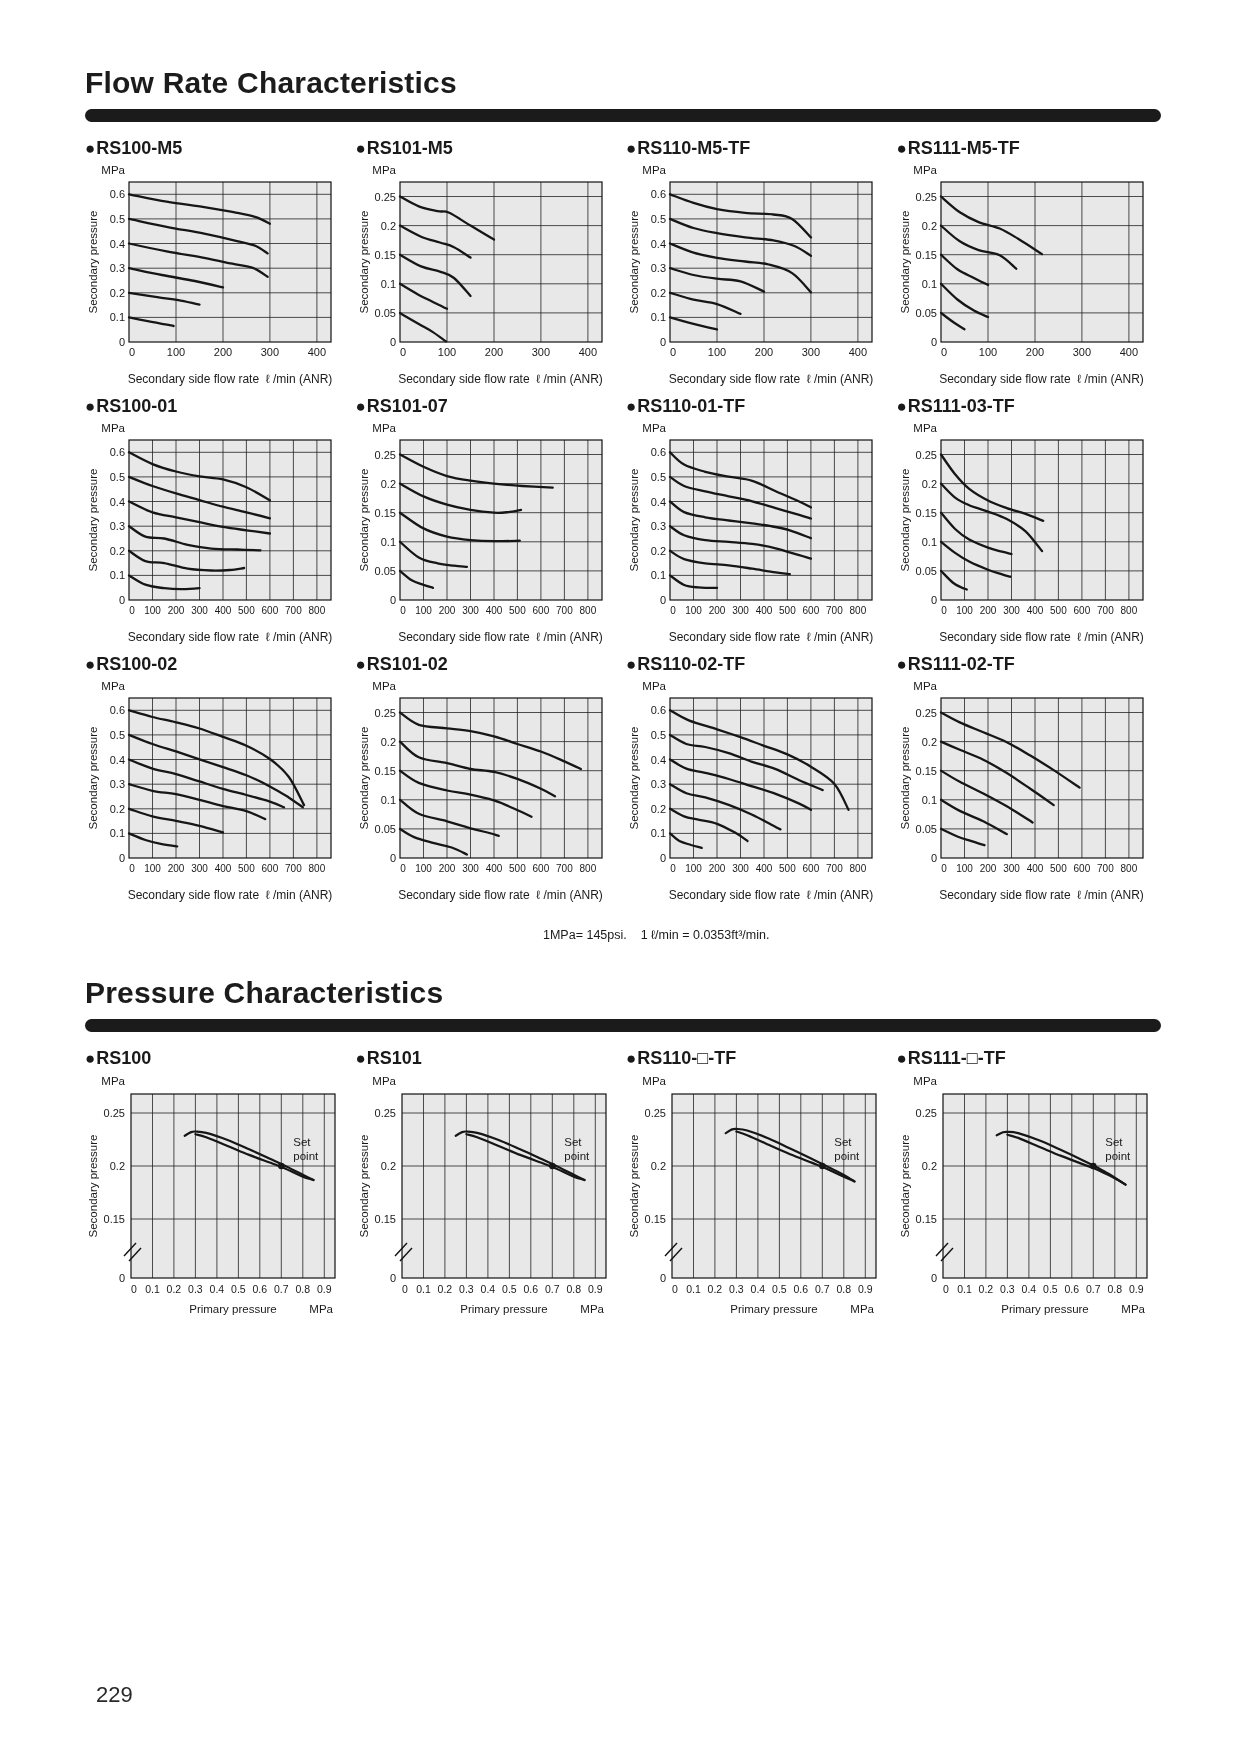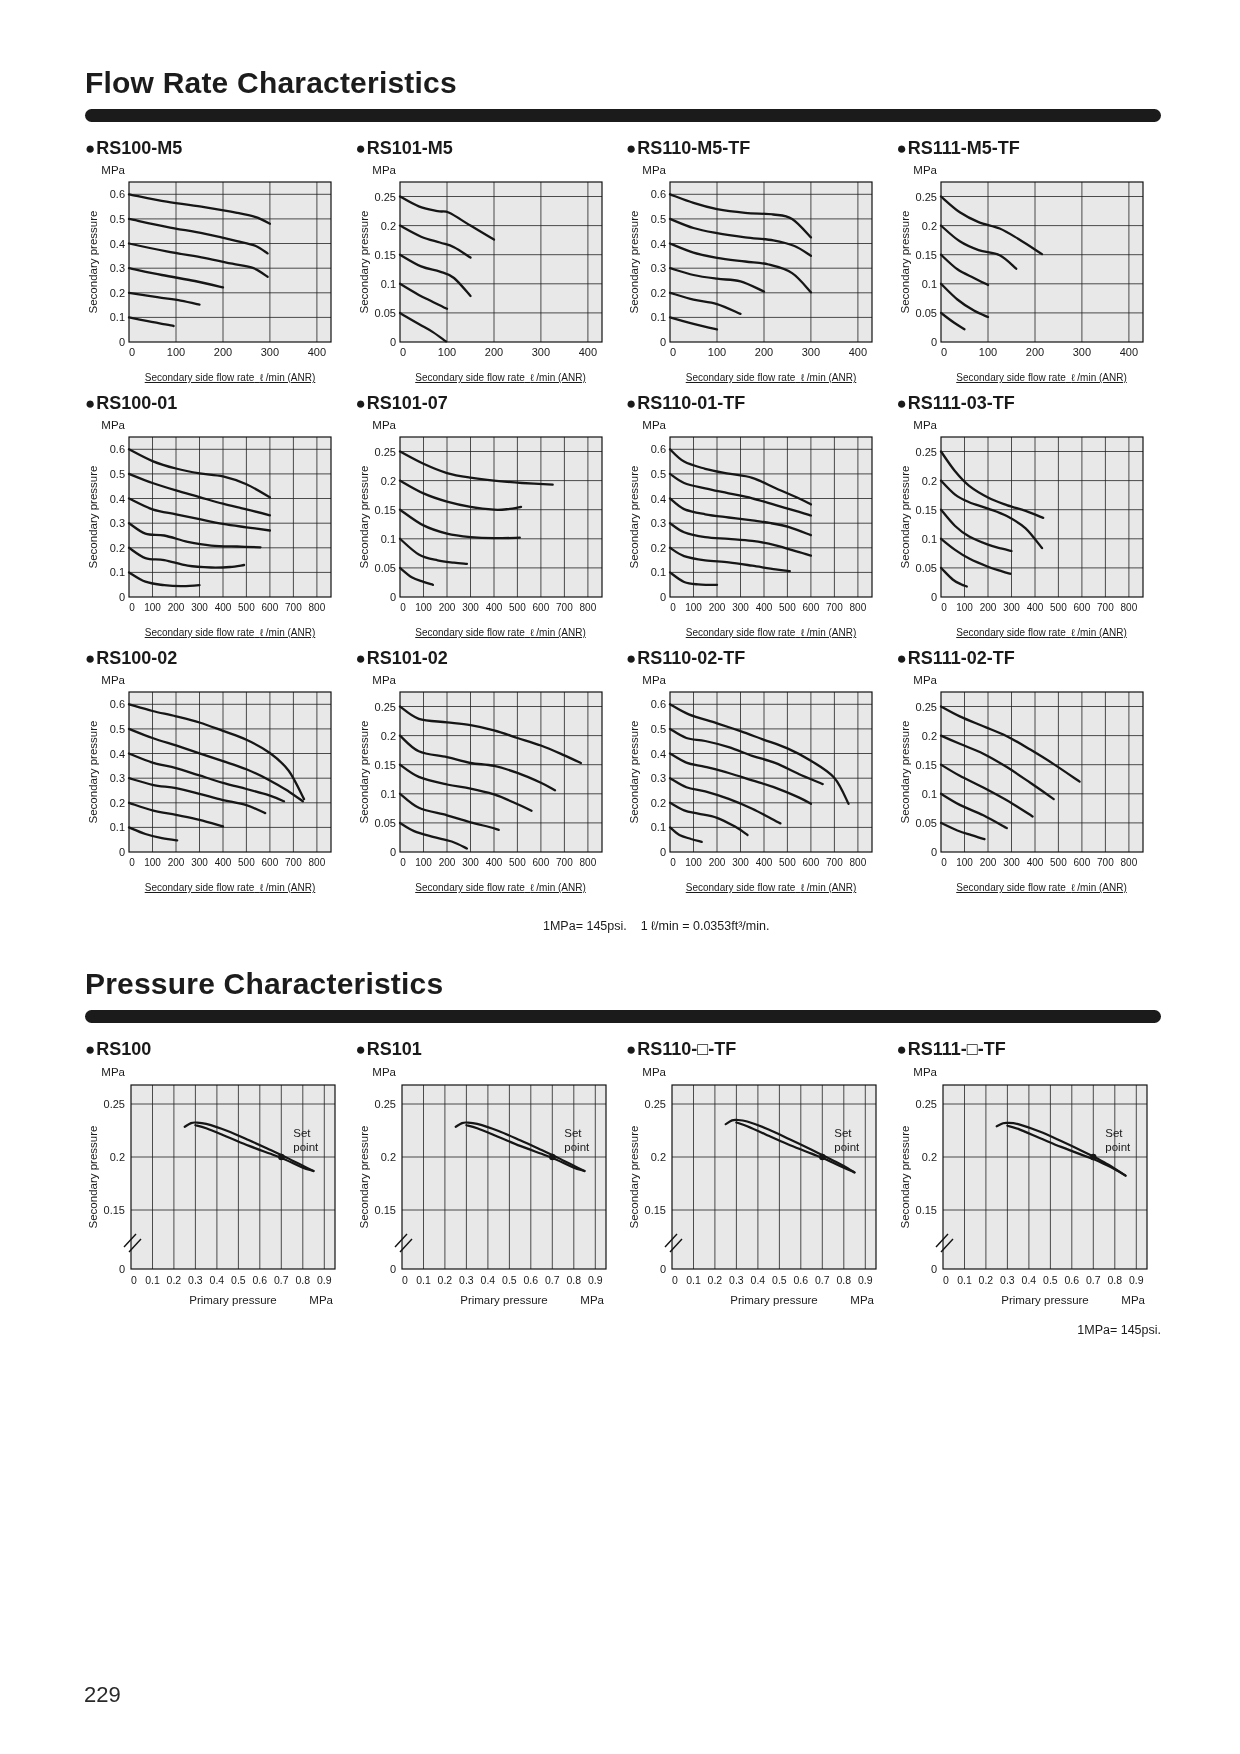--- a/index.html
+++ b/index.html
@@ -8,25 +8,25 @@
   .content{position:absolute;left:85px;top:0;width:1076px;}
   .section-title{font-size:30px;font-weight:bold;margin:0;letter-spacing:.2px;color:#1c1c1c;}
   .flow-head{margin-top:66px;}
   .press-head{margin-top:34px;}
   .bar{height:13px;background:#1b1b1b;border-radius:7px;margin-top:9px;}
   .chart-grid{display:grid;grid-template-columns:repeat(4,1fr);column-gap:6px;row-gap:10px;margin-top:16px;}
   .chart-cell{width:258px;}
   .chart-title{font-size:18px;font-weight:bold;display:flex;align-items:center;margin:0 0 1px 0;white-space:nowrap;}
   .dot{font-size:17px;line-height:1;margin-right:1px;}
   .chart-caption{width:252px;box-sizing:border-box;padding-left:38px;text-align:center;
-                 font-size:10px;margin-top:0;white-space:nowrap;text-decoration:underline;}
+                 font-size:12px;margin-top:0;white-space:nowrap;}
   .remark{text-align:right;font-size:13.5px;margin-top:14px;}
   .remark2{font-size:12.5px;margin-top:26px;margin-left:458px;white-space:pre;}
   .note{text-align:right;font-size:12.5px;margin-top:12px;}
-  .page-number{position:absolute;left:84px;top:1682px;font-size:22px;color:#2a2a2a;}
+  .page-number{position:absolute;left:96px;top:1682px;font-size:22px;color:#2a2a2a;}
   svg{display:block;}
   svg text{fill:#1a1a1a;}
 </style>
 </head>
 <body>
 
 <div class="content">
   <section>
     <h2 class="section-title flow-head">Flow Rate Characteristics</h2>
     <div class="bar"></div>
@@ -758,16 +758,15 @@
             <text x="174.8" y="223" text-anchor="middle" font-size="10.5">0.6</text>
             <text x="196.3" y="223" text-anchor="middle" font-size="10.5">0.7</text>
             <text x="217.8" y="223" text-anchor="middle" font-size="10.5">0.8</text>
             <text x="239.3" y="223" text-anchor="middle" font-size="10.5">0.9</text>
             <text x="12" y="116" transform="rotate(-90,12,116)" text-anchor="middle" font-size="11.5">Secondary pressure</text>
             <text x="148" y="243" text-anchor="middle" font-size="11.5">Primary pressure</text>
             <text x="248" y="243" text-anchor="end" font-size="11.5">MPa</text>
           </svg>
         </div>
       </div>
-    <div class="note">1MPa= 145psi.</div>
   </section>
 </div>
 <div class="page-number">229</div>
 
 </body></html>

